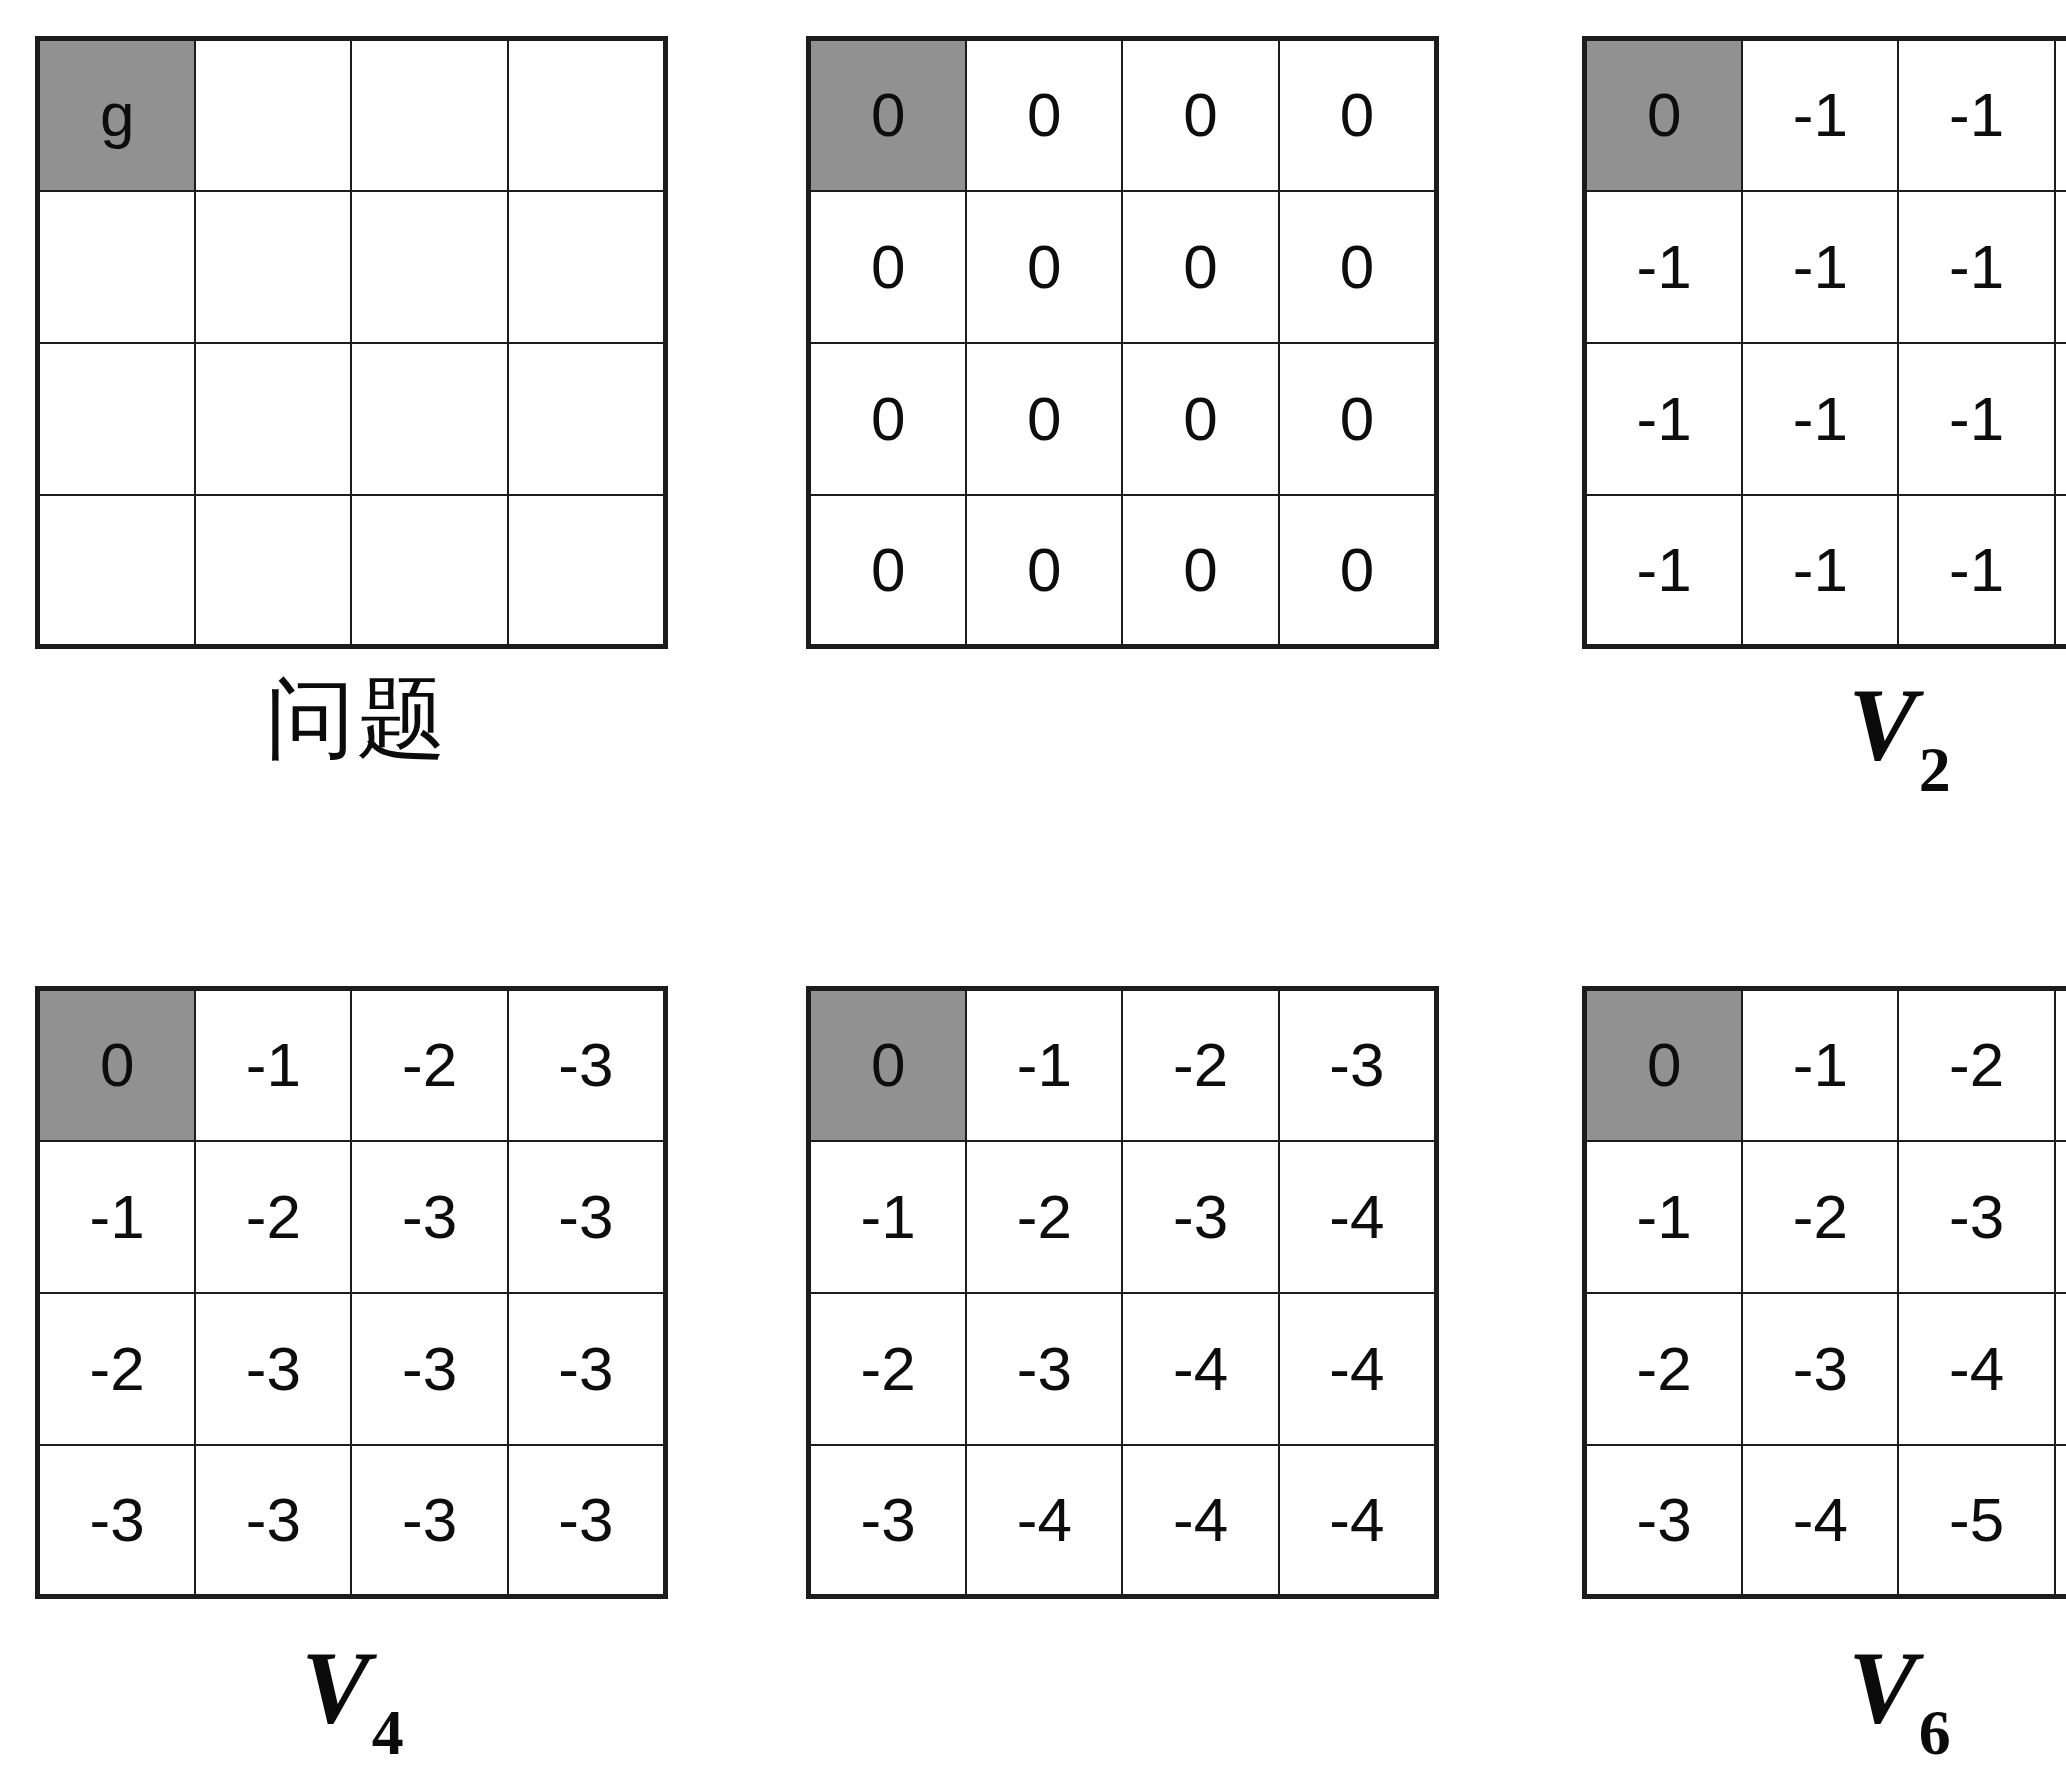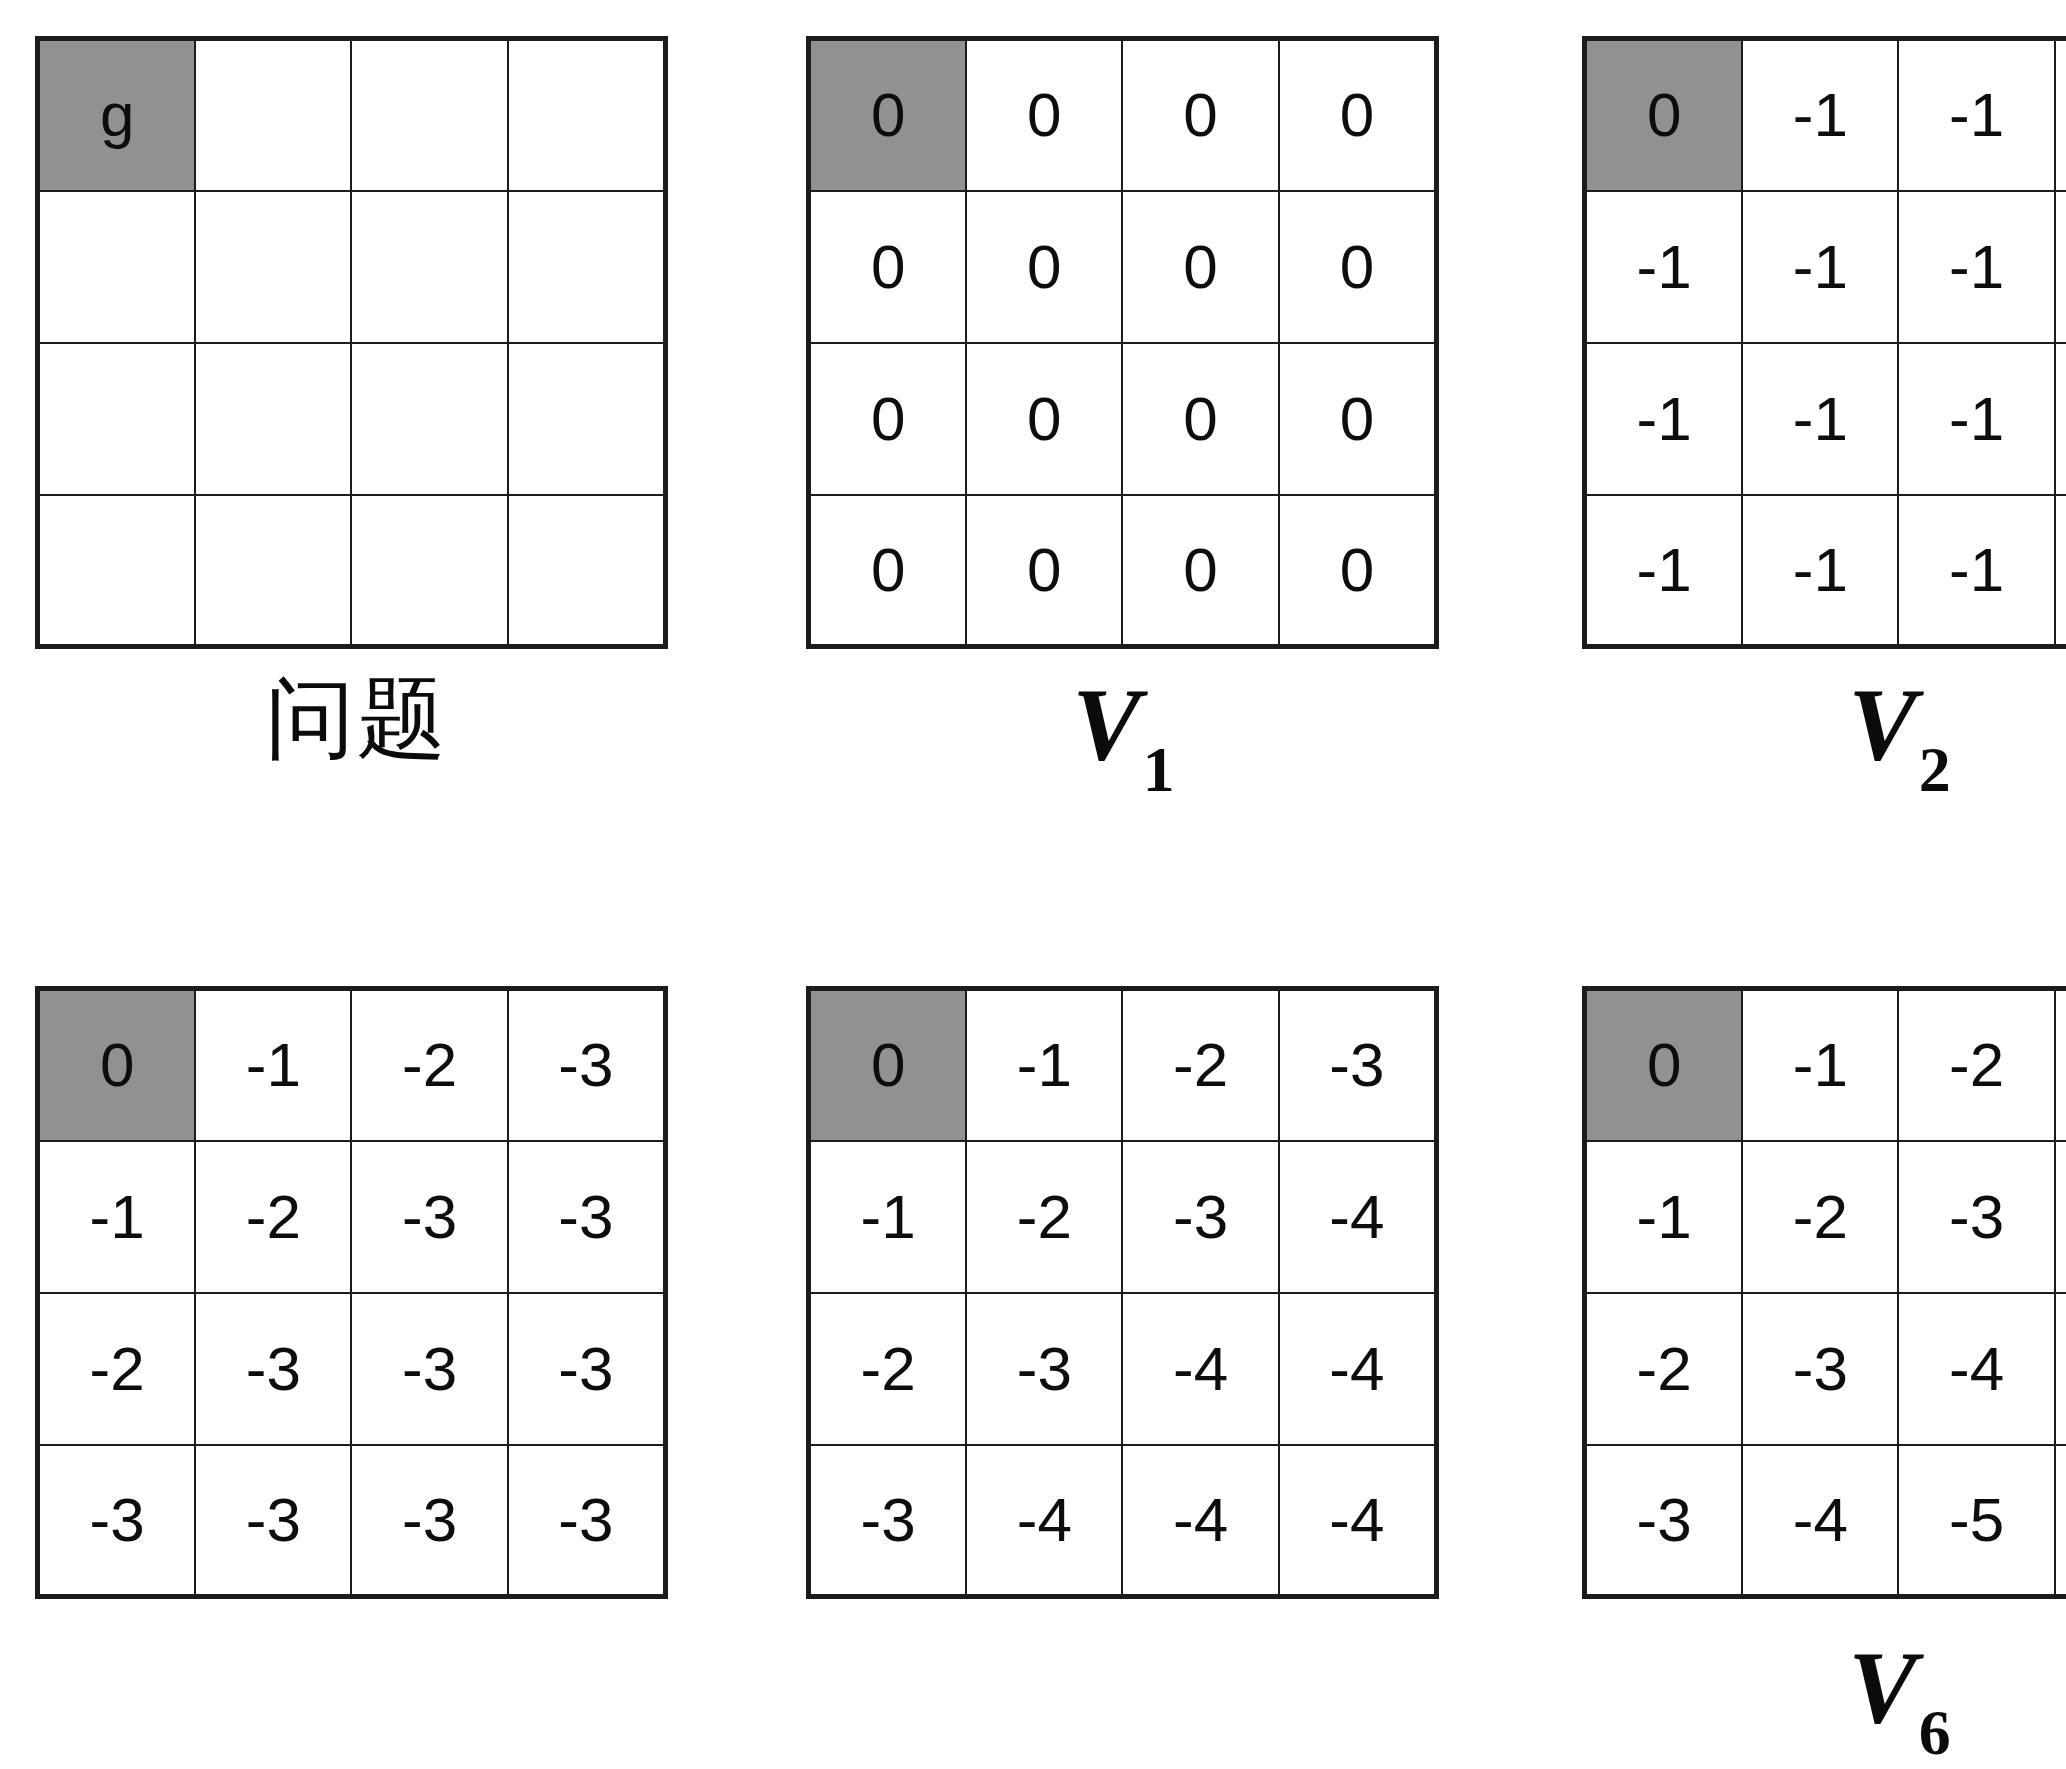--- a/index.html
+++ b/index.html
@@ -165,23 +165,20 @@
       </tr>
       <tr>
         <td>0</td>
         <td>0</td>
         <td>0</td>
         <td>0</td>
       </tr>
     </tbody>
       </table>
   </div>
-  <div class="panel-caption col-1 cap-row-0">
-    <span class="caption-math"><span>V</span><span class="sub">1</span></span>
-  </div>
 
   <div class="grid-panel col-2 row-0">
     <table class="value-grid">
         <tbody>
       <tr>
         <td class="goal-cell">0</td>
         <td>-1</td>
         <td>-1</td>
         <td>-1</td>
       </tr>
@@ -233,20 +230,23 @@
       </tr>
       <tr>
         <td>-3</td>
         <td>-3</td>
         <td>-3</td>
         <td>-3</td>
       </tr>
     </tbody>
       </table>
   </div>
+  <div class="panel-caption col-0 cap-row-1">
+    <span class="caption-math"><span>V</span><span class="sub">4</span></span>
+  </div>
 
   <div class="grid-panel col-1 row-1">
     <table class="value-grid">
         <tbody>
       <tr>
         <td class="goal-cell">0</td>
         <td>-1</td>
         <td>-2</td>
         <td>-3</td>
       </tr>

